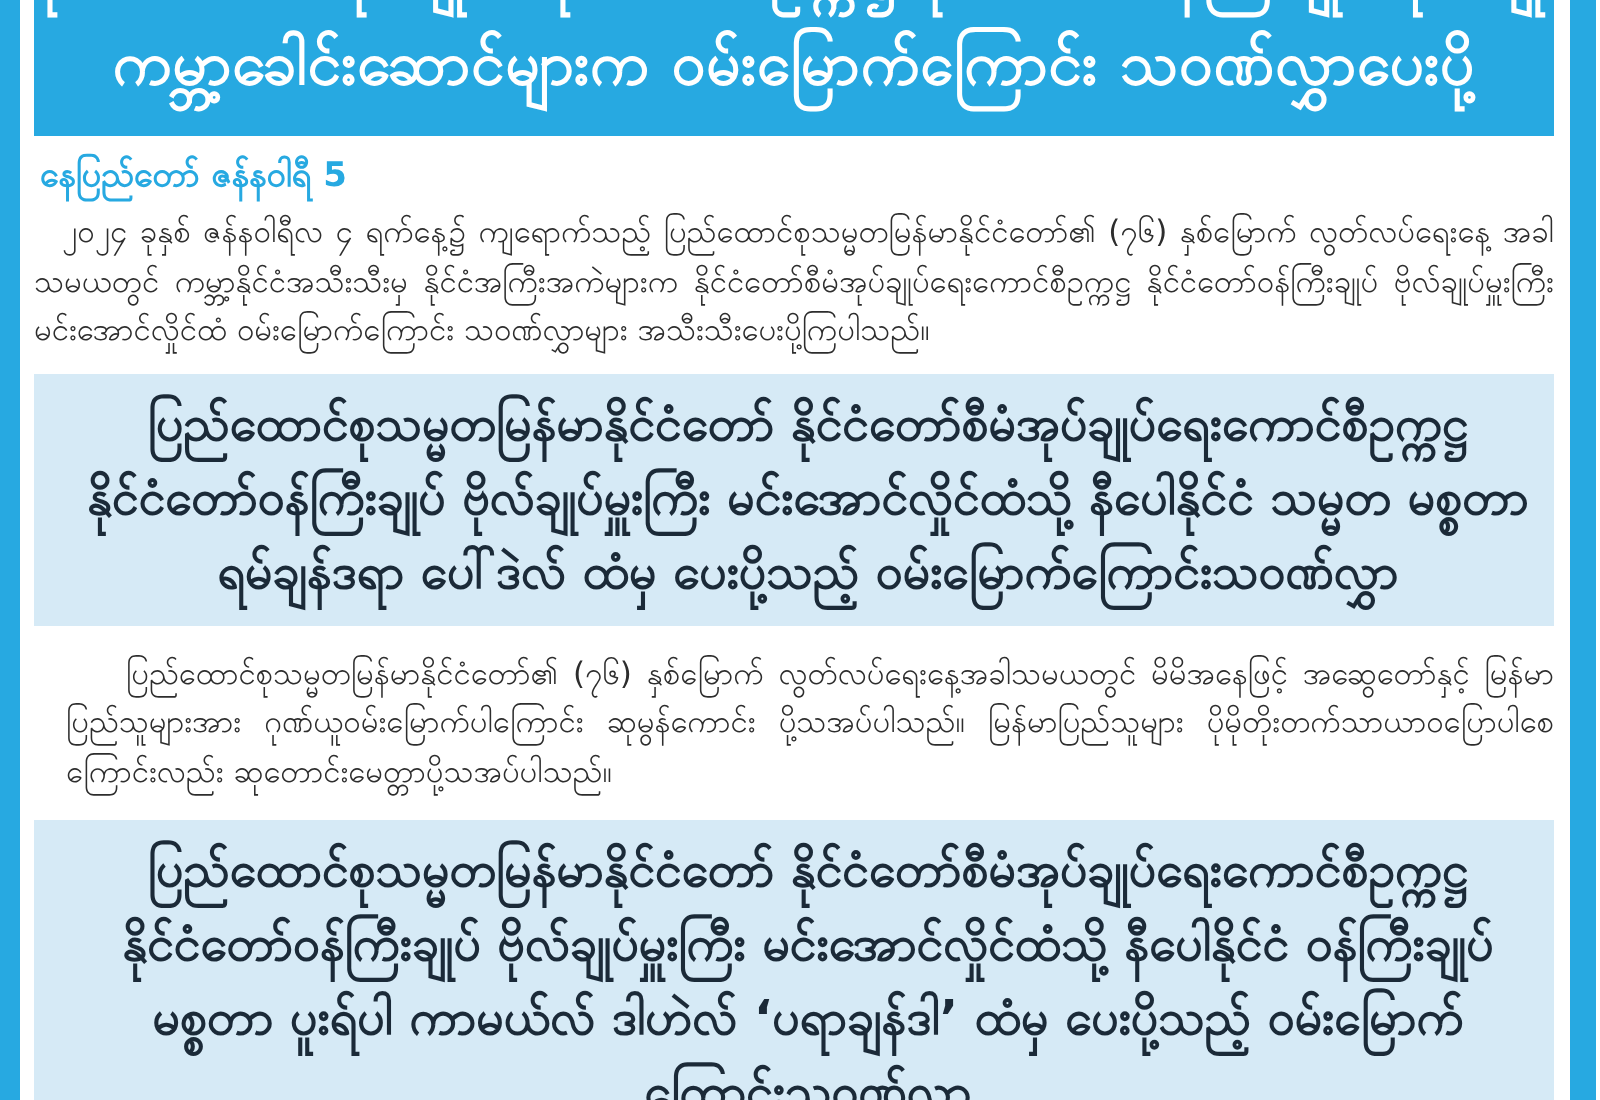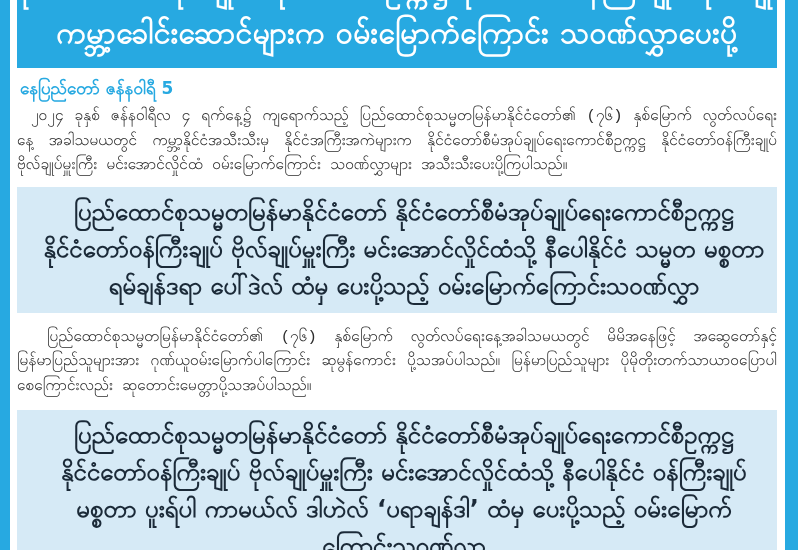--- a/index.html
+++ b/index.html
@@ -63,24 +63,23 @@
     font-size: 17px;
     line-height: 24px;
   }
 
   .body-para {
     color: var(--body-text, #2D2D2D);
     font-size: 15.5px;
     line-height: 24.5px;
     text-align: justify;
     margin: 4px 0 0 0;
-    font-family: Liberation Mono, monospace;
   }
   .indent-sm { text-indent: 14px; }
-  .indent-lg { text-indent: 30px; }
+  .indent-lg { text-indent: 30px; margin-left: 16px; }
 
   .section-heading {
     background: var(--section-bg, #D6EAF6);
     color: var(--section-text, #1B2A38);
     font-weight: bold;
     font-size: 24px;
     line-height: 37px;
     text-align: center;
     padding: 7px 12px 8px 26px;
     margin-top: 9px;

